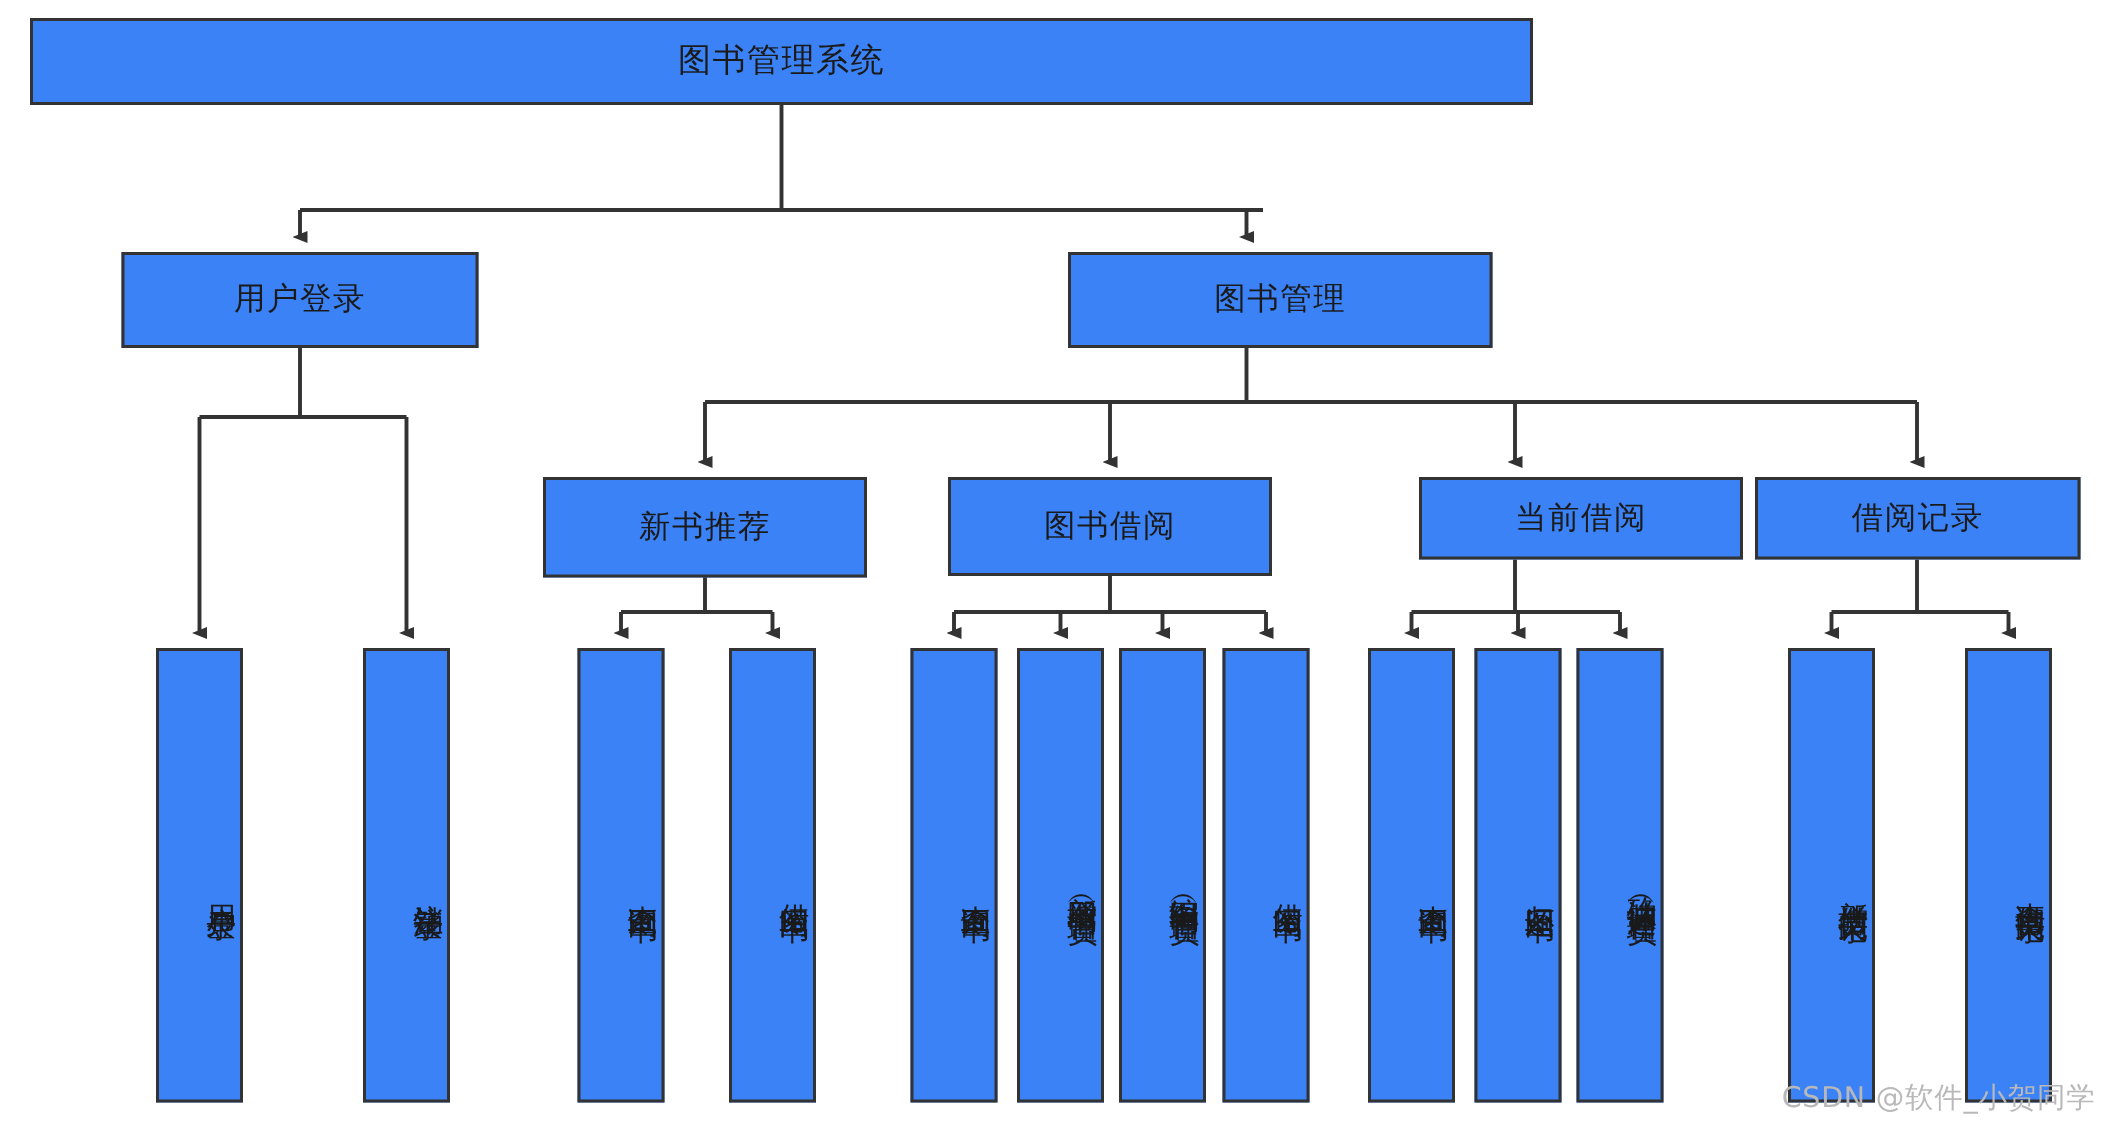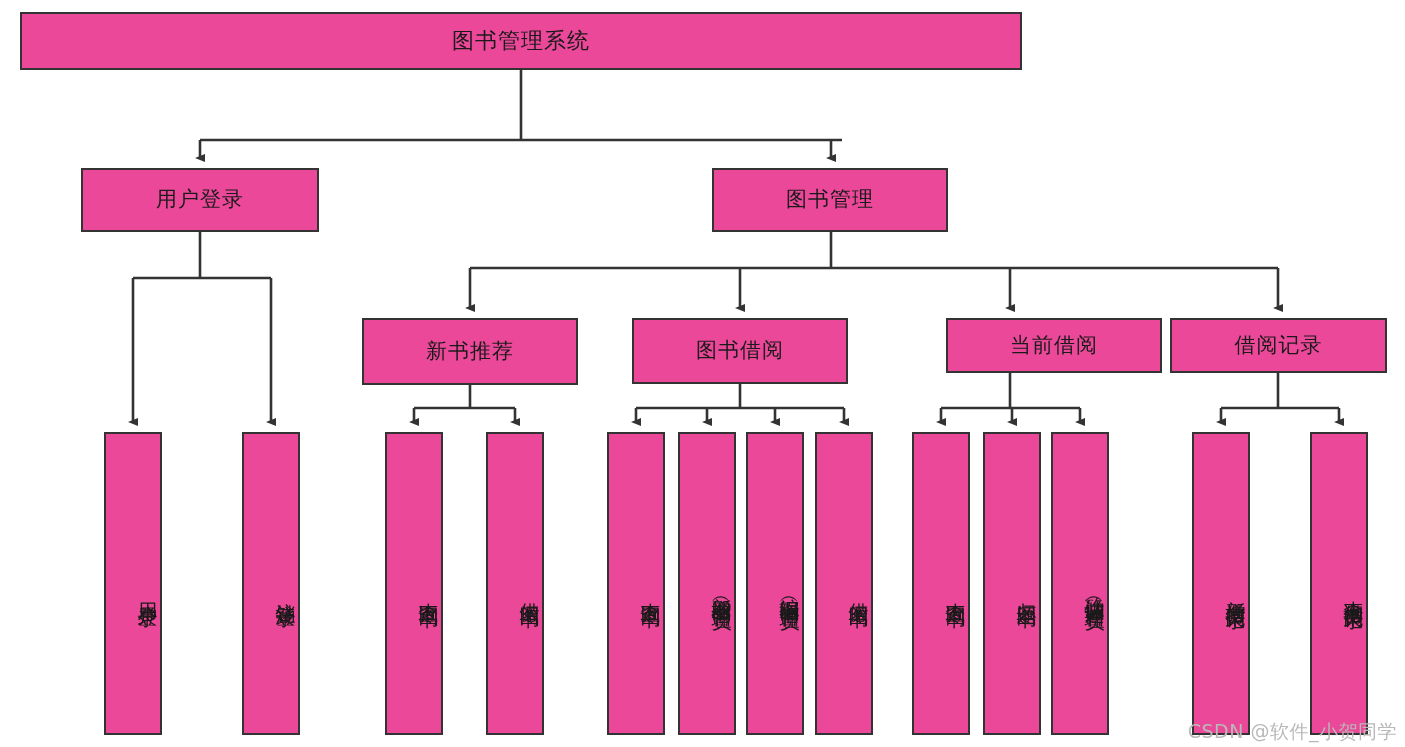--- a/index.html
+++ b/index.html
@@ -23,21 +23,21 @@
     left: 0;
     top: 0;
     width: 1405px;
     height: 747px;
     pointer-events: none;
   }
   .node {
     position: absolute;
     box-sizing: border-box;
     border: 2px solid #333333;
-    background: #ec4899;
+    background: #3b82f6;
     display: flex;
     align-items: center;
     justify-content: center;
     color: #1a1a1a;
     text-align: center;
   }
   .node.horiz {
     font-size: 21px;
     letter-spacing: 1px;
     line-height: 1.2;
@@ -123,21 +123,21 @@
       <path d="M1278,373 L1278,408"></path>
       <path d="M1221,408 L1339,408"></path>
       <path d="M1221,408 L1221,422" marker-end="url(#arrow)"></path>
       <path d="M1339,408 L1339,422" marker-end="url(#arrow)"></path>
     </g>
   </svg>
 
   <div class="node root horiz" style="left: 20px; top: 12px; width: 1002px; height: 58px;">图书管理系统</div>
 
   <div class="node horiz" style="left: 81px; top: 168px; width: 238px; height: 64px;">用户登录</div>
-  <div class="node horiz" style="left: 712px; top: 168px; width: 236px; height: 64px;">图书管理</div>
+  <div class="node horiz" style="left: 712px; top: 168px; width: 283px; height: 64px;">图书管理</div>
 
   <div class="node horiz" style="left: 362px; top: 318px; width: 216px; height: 67px;">新书推荐</div>
   <div class="node horiz" style="left: 632px; top: 318px; width: 216px; height: 66px;">图书借阅</div>
   <div class="node horiz" style="left: 902px; top: 318px; width: 216px; height: 55px; margin-left: 44px;">当前借阅</div>
   <div class="node horiz" style="left: 1170px; top: 318px; width: 217px; height: 55px;">借阅记录</div>
 
   <div class="node leaf" style="left: 104px; top: 432px; width: 58px; height: 303px;">
       <span class="vtext">用户登录</span>
     </div>
   <div class="node leaf" style="left: 242px; top: 432px; width: 58px; height: 303px;">

